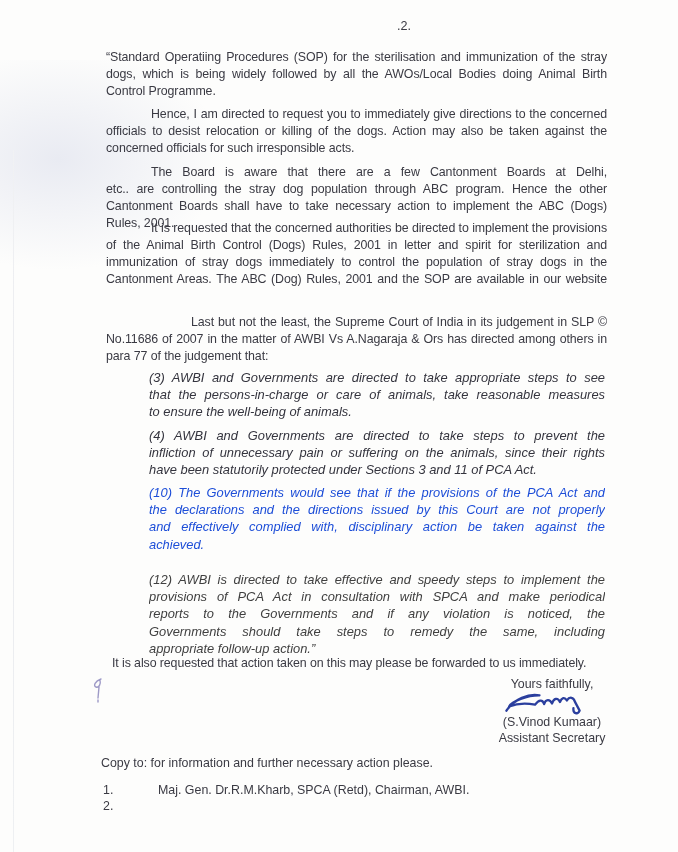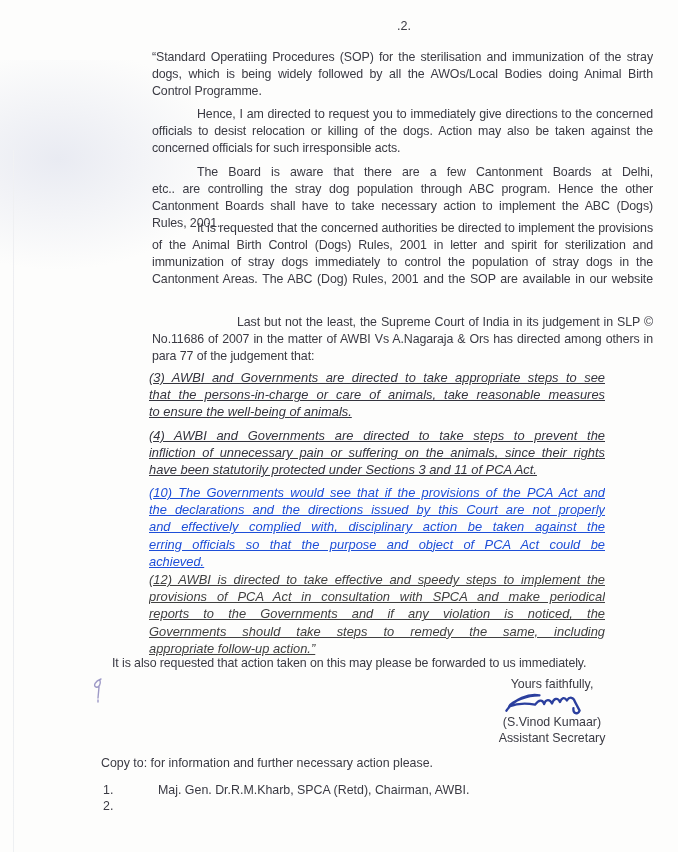--- a/index.html
+++ b/index.html
@@ -22,35 +22,35 @@
     position:absolute;left:13px;top:150px;width:1px;height:702px;
     background:linear-gradient(#f1f2f4, #e9eaee 40%, #eef0f2);
     pointer-events:none;
   }
   .page-number{
     position:absolute;left:404px;top:19px;transform:translateX(-50%);
     font-size:12.6px;
   }
   .body-block{
     position:absolute;left:106px;width:501px;
-    font-size:12.4px;line-height:17px;letter-spacing:-0.1px;margin-left:46px;
+    font-size:12.4px;line-height:17px;letter-spacing:-0.1px;
   }
   .quote-block{
     position:absolute;left:149px;width:456px;
     font-size:12.9px;line-height:17.2px;font-style:italic;
     color:#34343e;
   }
   .line{
     text-align:justify;
     text-align-last:justify;
     overflow:hidden;
     white-space:normal;
   }
   .body-block .line{height:17px;}
-  .quote-block .line{height:17.2px;text-decoration:underline;}
+  .quote-block .line{height:17.2px;}
   .line.end{text-align-last:left;}
   .ind1{text-indent:45px;}
   .ind2{text-indent:85px;}
   .weblink{text-decoration:underline;}
   .closing-line{
     position:absolute;left:112px;top:656px;width:500px;
     font-size:12.4px;letter-spacing:-0.1px;
   }
   .signoff{
     position:absolute;left:492px;top:676px;width:120px;
@@ -124,21 +124,20 @@
   <div class="quote-block" style="top: 427px; color: rgb(52, 52, 62);">
     <div class="line">(4) AWBI and Governments are directed to take steps to prevent the</div>
     <div class="line">infliction of unnecessary pain or suffering on the animals, since their rights</div>
     <div class="line end">have been statutorily protected under Sections 3 and 11 of PCA Act.</div>
   </div>
 
   <div class="quote-block" style="top: 484px; color: #1d4ed8;">
     <div class="line">(10) The Governments would see that if the provisions of the PCA Act and</div>
     <div class="line">the declarations and the directions issued by this Court are not properly</div>
     <div class="line">and effectively complied with, disciplinary action be taken against the</div>
-    <div class="line">erring officials so that the purpose and object of PCA Act could be</div>
     <div class="line end">achieved.</div>
   </div>
 
   <div class="quote-block" style="top: 571px; color: #404040;">
     <div class="line">(12) AWBI is directed to take effective and speedy steps to implement the</div>
     <div class="line">provisions of PCA Act in consultation with SPCA and make periodical</div>
     <div class="line">reports to the Governments and if any violation is noticed, the</div>
     <div class="line">Governments should take steps to remedy the same, including</div>
     <div class="line end">appropriate follow-up action.”</div>
   </div>

